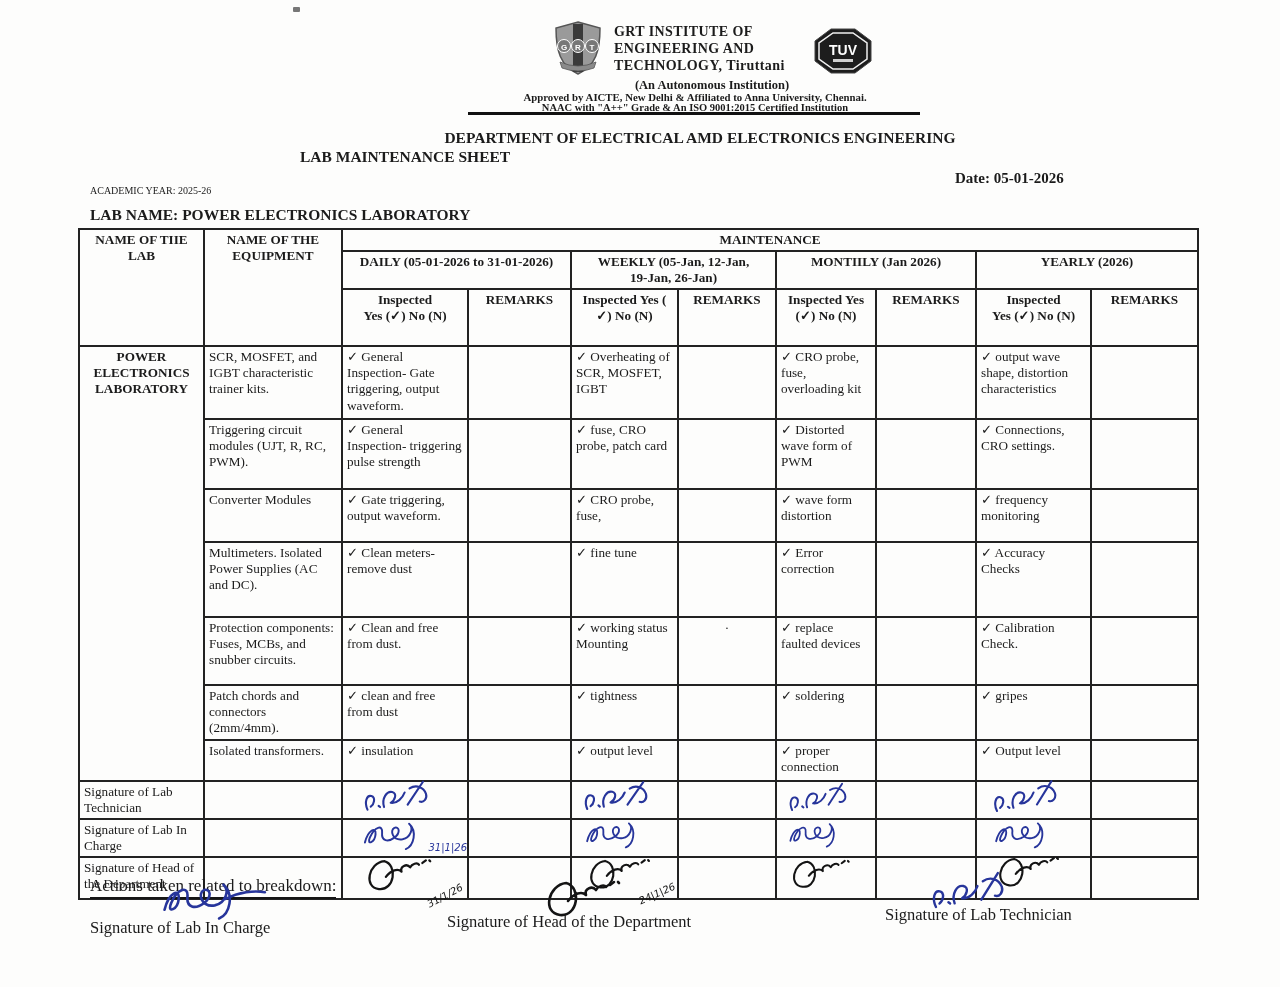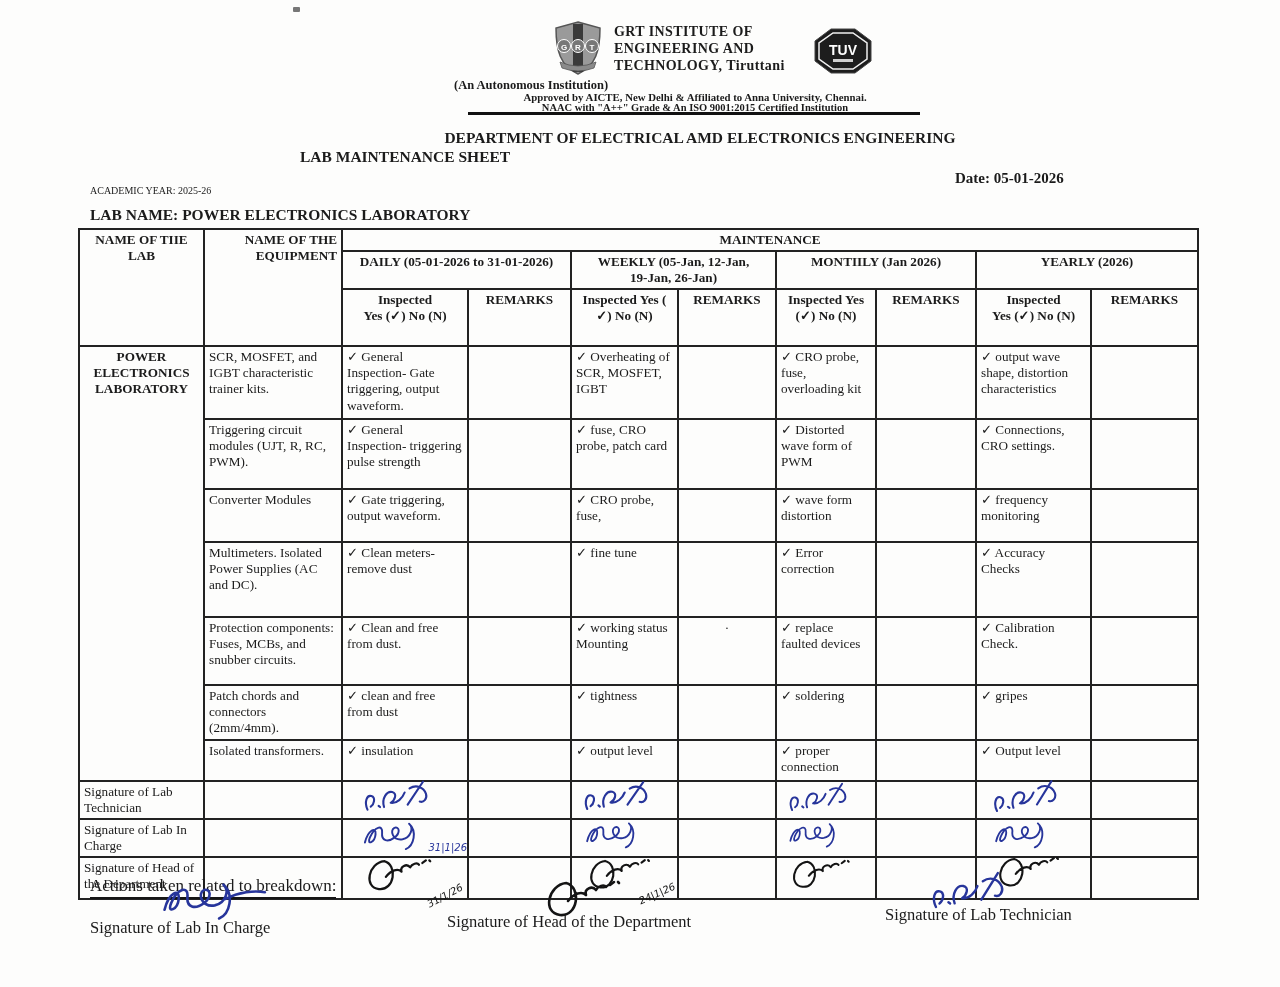--- a/index.html
+++ b/index.html
@@ -8,21 +8,21 @@
     --border:#222;
   }
   html,body{margin:0;padding:0;}
   body{background:#e8e8e8;font-family:"Liberation Serif",serif;color:var(--ink-black);}
   #page{position:relative;width:1280px;height:987px;background:#fdfdfc;margin:0 auto;overflow:hidden;}
 
   
   .shield{position:absolute;left:552px;top:20px;width:52px;height:58px;}
   .tuv{position:absolute;left:813px;top:27px;width:60px;height:48px;}
   .inst-name{position:absolute;left:614px;top:23px;font-weight:bold;font-size:14px;line-height:17px;letter-spacing:.4px;font-family:"Liberation Serif",serif;}
-  .autonomous{position:absolute;left:454px;top:78px;width:450px;text-align:left;font-size:12.5px;font-weight:bold;}
+  .autonomous{position:absolute;left:487px;top:78px;width:450px;text-align:center;font-size:12.5px;font-weight:bold;}
   .approved{position:absolute;left:440px;top:91px;width:510px;text-align:center;font-size:10.8px;font-weight:bold;}
   .naac{position:absolute;left:440px;top:102px;width:510px;text-align:center;font-size:10.5px;font-weight:bold;}
   .head-rule{position:absolute;left:468px;top:112px;width:452px;height:2.5px;background:#111;}
   .artifact-dot{position:absolute;left:293px;top:7px;width:7px;height:5px;background:#555;opacity:.8;border-radius:1px;}
 
   
   .dept-line{position:absolute;left:300px;top:129px;width:800px;text-align:center;font-size:15.5px;font-weight:bold;}
   .sheet-line{position:absolute;left:300px;top:148px;width:800px;text-align:left;font-size:15.5px;font-weight:bold;}
   .date-line{position:absolute;left:955px;top:170px;font-size:15px;font-weight:bold;}
   .ay-line{position:absolute;left:90px;top:185px;font-size:10px;font-weight:normal;}
@@ -103,21 +103,21 @@
         <col style="width:98px">
       <col style="width:100px">
         <col style="width:100px">
       <col style="width:115px">
         <col style="width:107px">
     </colgroup>
     <tbody>
         <tr style="height:20px">
       <td class="hdr" rowspan="3">NAME OF TIIE
 LAB</td>
-      <td class="hdr" rowspan="3" style="text-align:right;border-radius:22px;">NAME OF THE
+      <td class="hdr" rowspan="3" style="text-align:center;border-radius:22px;">NAME OF THE
 EQUIPMENT</td>
       <td class="hdr" colspan="8">MAINTENANCE</td>
     </tr>
     <tr style="height:37px">
       <td class="hdr" colspan="2">DAILY (05-01-2026 to 31-01-2026)</td>
       <td class="hdr" colspan="2">WEEKLY (05-Jan, 12-Jan,
 19-Jan, 26-Jan)</td>
       <td class="hdr" colspan="2">MONTIILY (Jan 2026)</td>
       <td class="hdr" colspan="2">YEARLY (2026)</td>
     </tr>

